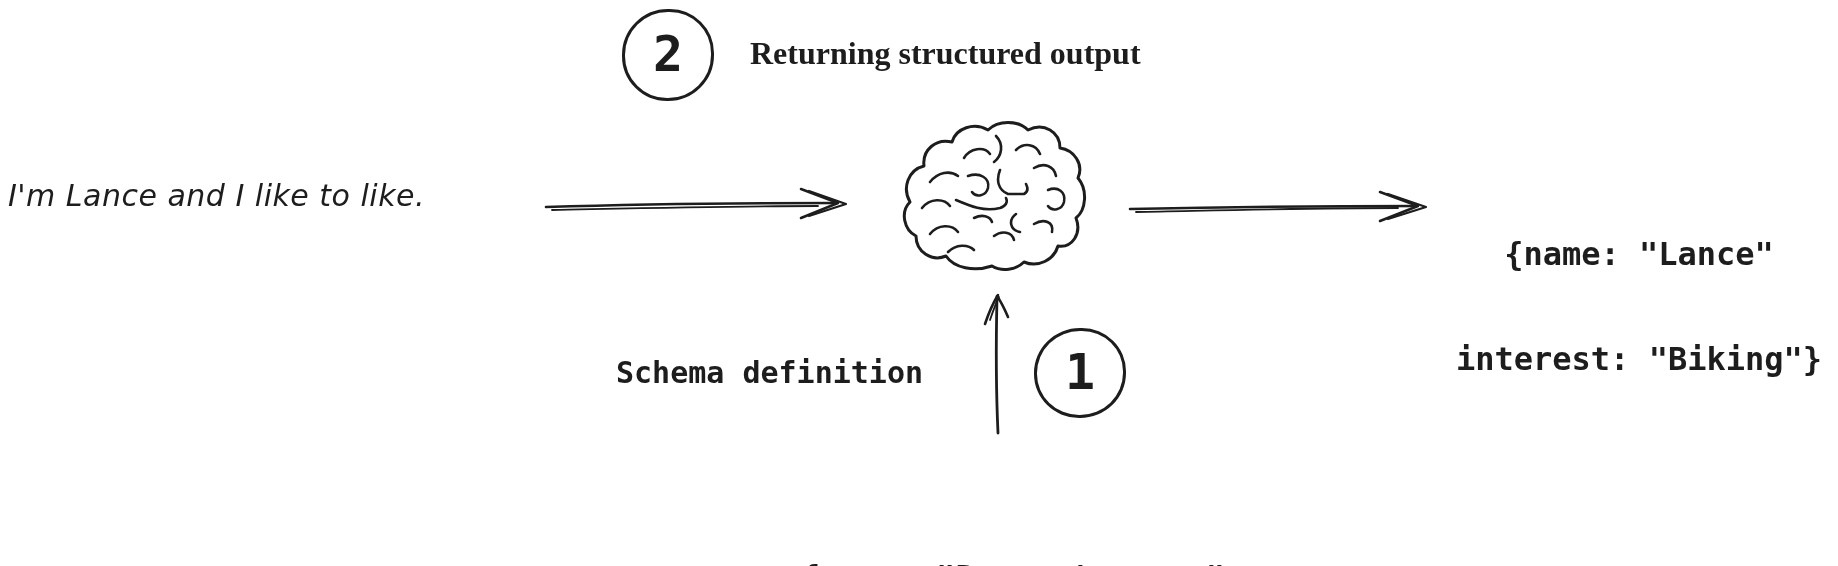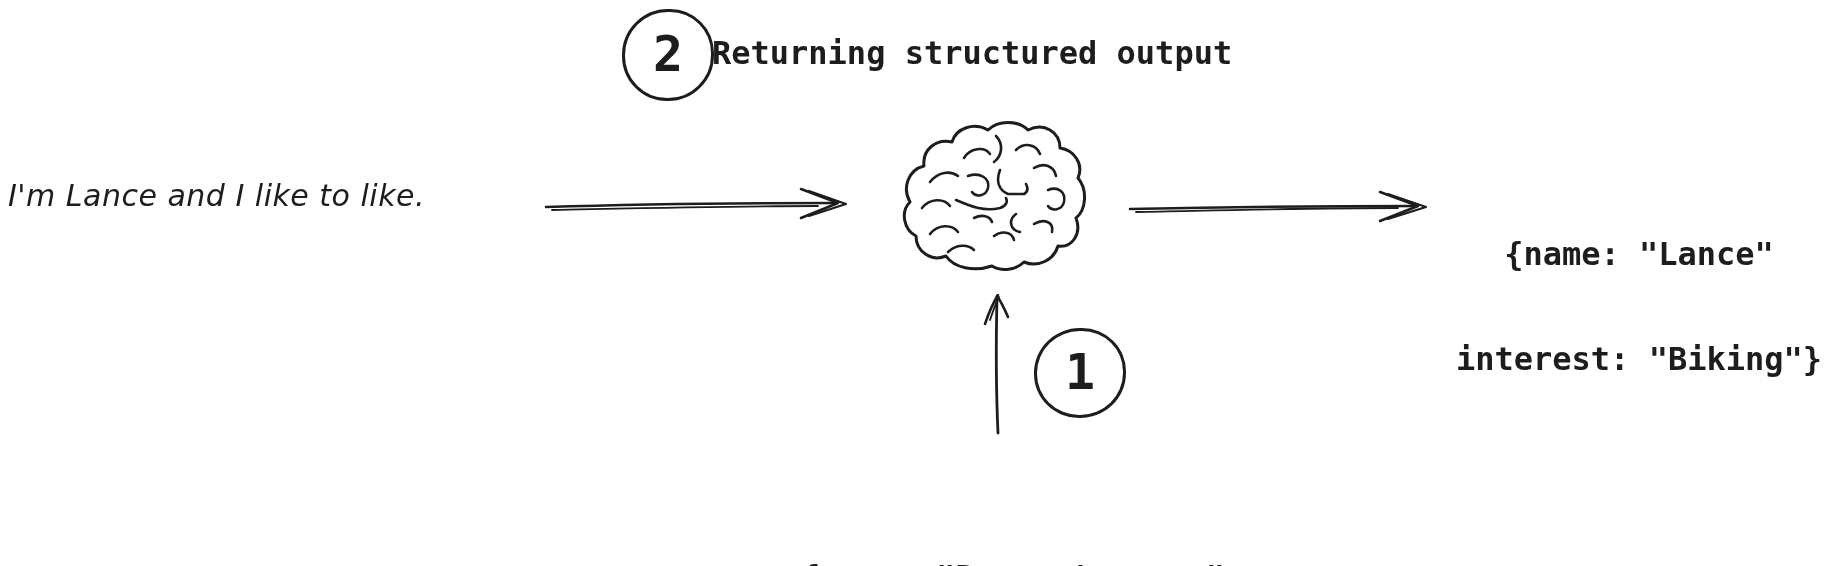--- a/index.html
+++ b/index.html
@@ -33,28 +33,29 @@
     font-weight: 700;
     font-size: 50px;
     line-height: 1;
     color: #1d1d1d;
     transform: translateY(-1px);
   }
 
   
   .diagram-title {
     position: absolute;
-    left: 712px;
+    left: 750px;
     top: 30px;
     height: 46px;
     line-height: 46px;
     font-size: 32px;
     font-weight: 700;
     letter-spacing: 0px;
     white-space: nowrap;
+    font-family: Liberation Serif, serif;
   }
 
   
   .input-message {
     position: absolute;
     left: 8px;
     top: 174px;
     width: 500px;
     font-family: "DejaVu Sans", sans-serif;
     font-style: italic;
@@ -169,20 +170,21 @@
   </div>
   <div class="diagram-title">Returning structured output</div>
 
   <div class="input-message">I'm Lance and I like to like.</div>
 
   <div class="code-block output-block">
     <div>{name: "Lance"</div>
     <div>interest: "Biking"}</div>
   </div>
 
+  <div class="schema-label">Schema definition</div>
 
   <div class="step-circle" style="left:1034px; top:328px; width:92px; height:90px;">
     <span class="step-number">1</span>
   </div>
 
   <div class="code-block schema-block">
     <div>{name: "Person's name"</div>
     
   </div>
 

